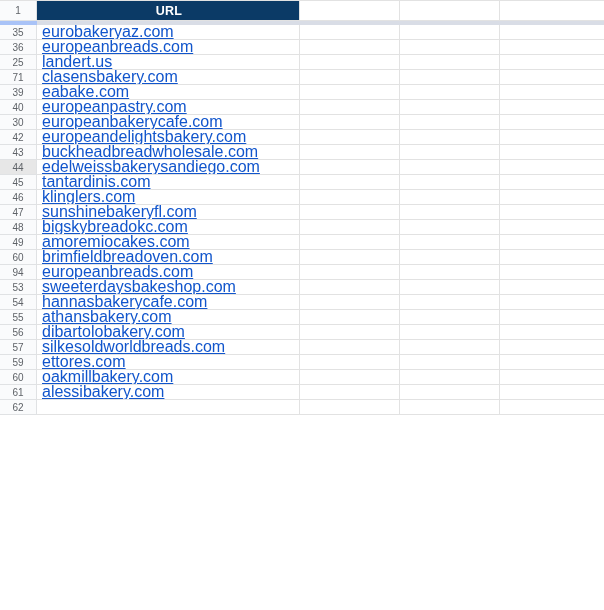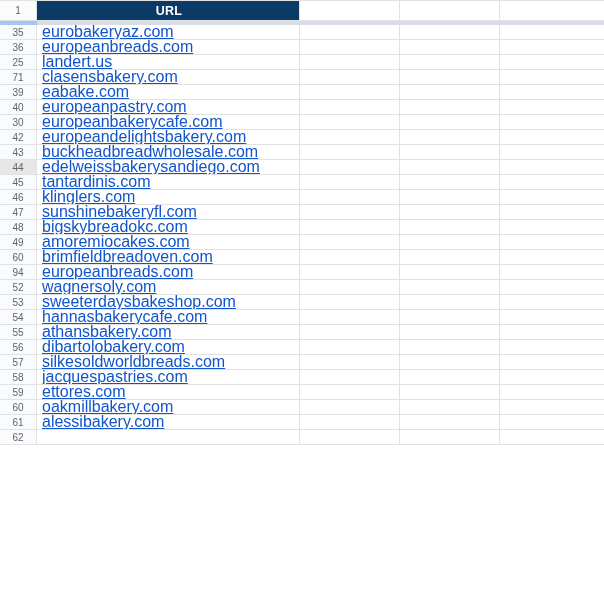--- a/index.html
+++ b/index.html
@@ -242,29 +242,20 @@
   <div class="row">
     <div class="cell cell-num">94</div>
     <div class="cell cell-url">
       <a class="url-link">europeanbreads.com</a>
     </div>
     <div class="cell cell-empty"></div>
     <div class="cell cell-empty"></div>
     <div class="cell cell-empty last"></div>
   </div>
 
-  <div class="row">
-    <div class="cell cell-num">52</div>
-    <div class="cell cell-url">
-      <a class="url-link">wagnersoly.com</a>
-    </div>
-    <div class="cell cell-empty"></div>
-    <div class="cell cell-empty"></div>
-    <div class="cell cell-empty last"></div>
-  </div>
 
   <div class="row">
     <div class="cell cell-num">53</div>
     <div class="cell cell-url">
       <a class="url-link">sweeterdaysbakeshop.com</a>
     </div>
     <div class="cell cell-empty"></div>
     <div class="cell cell-empty"></div>
     <div class="cell cell-empty last"></div>
   </div>
@@ -302,29 +293,20 @@
   <div class="row">
     <div class="cell cell-num">57</div>
     <div class="cell cell-url">
       <a class="url-link">silkesoldworldbreads.com</a>
     </div>
     <div class="cell cell-empty"></div>
     <div class="cell cell-empty"></div>
     <div class="cell cell-empty last"></div>
   </div>
 
-  <div class="row">
-    <div class="cell cell-num">58</div>
-    <div class="cell cell-url">
-      <a class="url-link">jacquespastries.com</a>
-    </div>
-    <div class="cell cell-empty"></div>
-    <div class="cell cell-empty"></div>
-    <div class="cell cell-empty last"></div>
-  </div>
 
   <div class="row">
     <div class="cell cell-num">59</div>
     <div class="cell cell-url">
       <a class="url-link">ettores.com</a>
     </div>
     <div class="cell cell-empty"></div>
     <div class="cell cell-empty"></div>
     <div class="cell cell-empty last"></div>
   </div>

